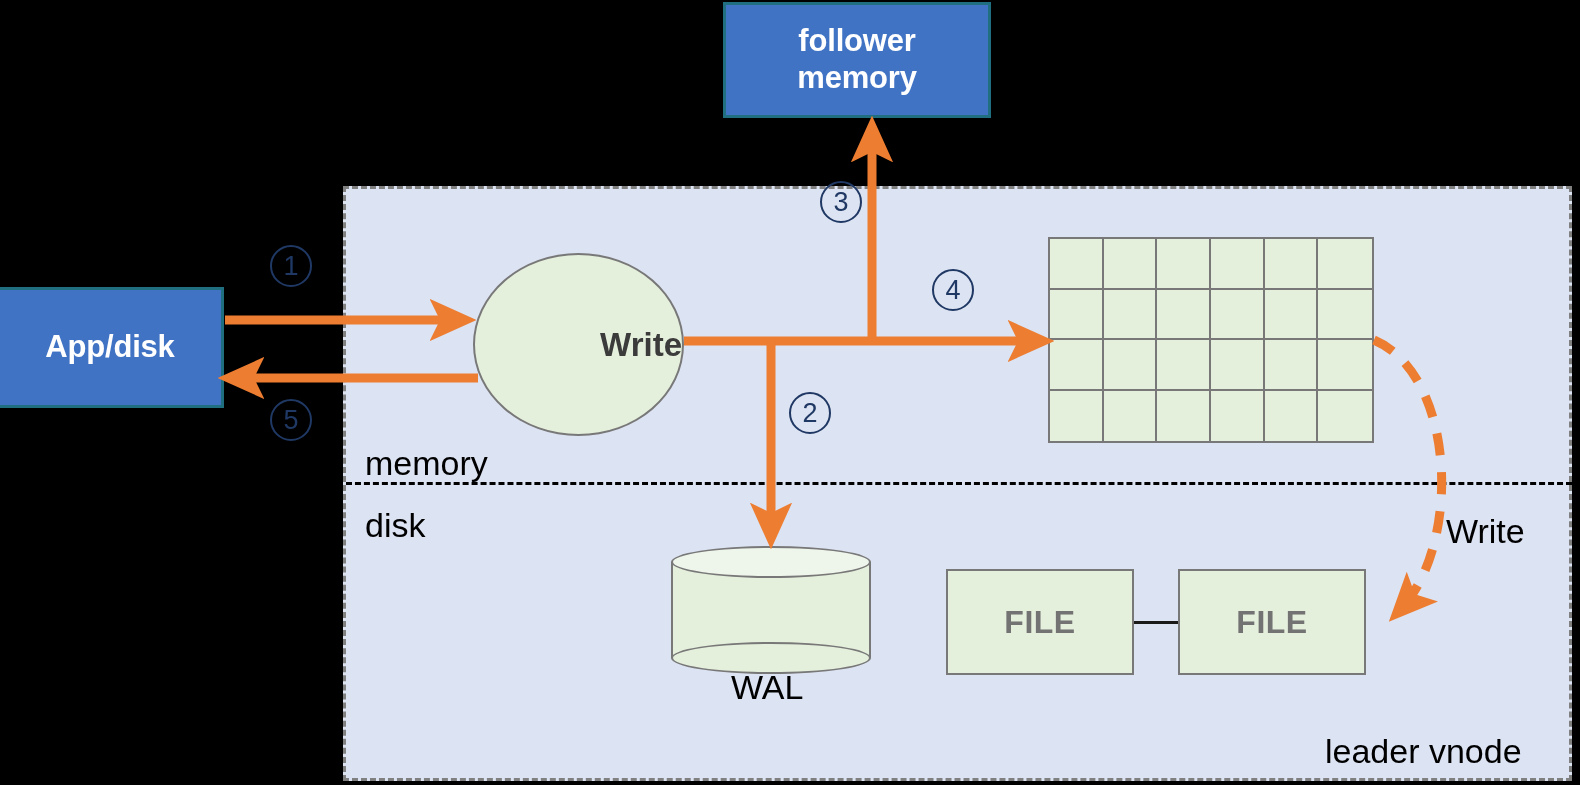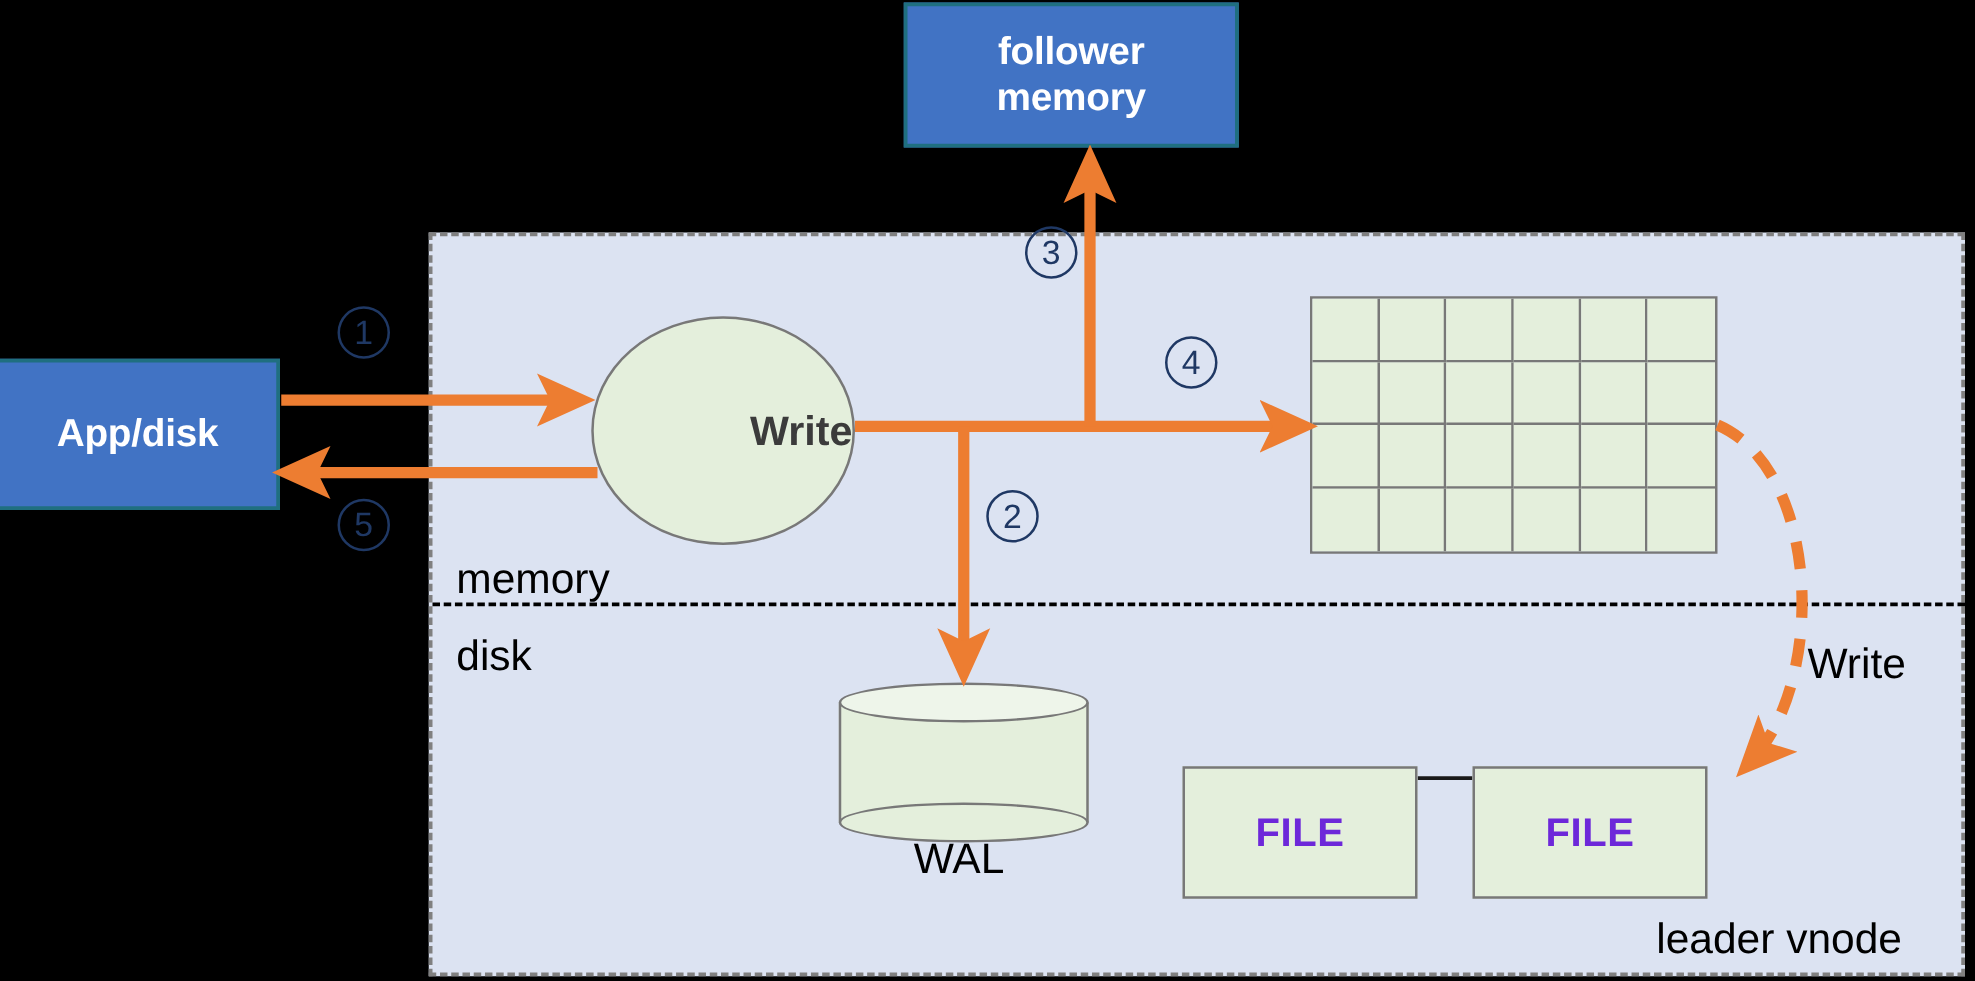--- a/index.html
+++ b/index.html
@@ -131,23 +131,22 @@
   .file-box {
     position: absolute;
     background: #e4efdc;
     border: 2px solid #787878;
     box-sizing: border-box;
     display: flex;
     align-items: center;
     justify-content: center;
     font-size: 32px;
     font-weight: bold;
-    color: #6d28d9;
+    color: #737373;
     letter-spacing: 0.5px;
-    margin-top: 44px;
   }
   #file-box-1 { left: 946px; top: 569px; width: 188px; height: 106px; }
   #file-box-2 { left: 1178px; top: 569px; width: 188px; height: 106px; }
   #file-link {
     position: absolute;
     left: 1134px;
     top: 621px;
     width: 44px;
     height: 0;
     border-top: 3px solid #1a1a1a;

